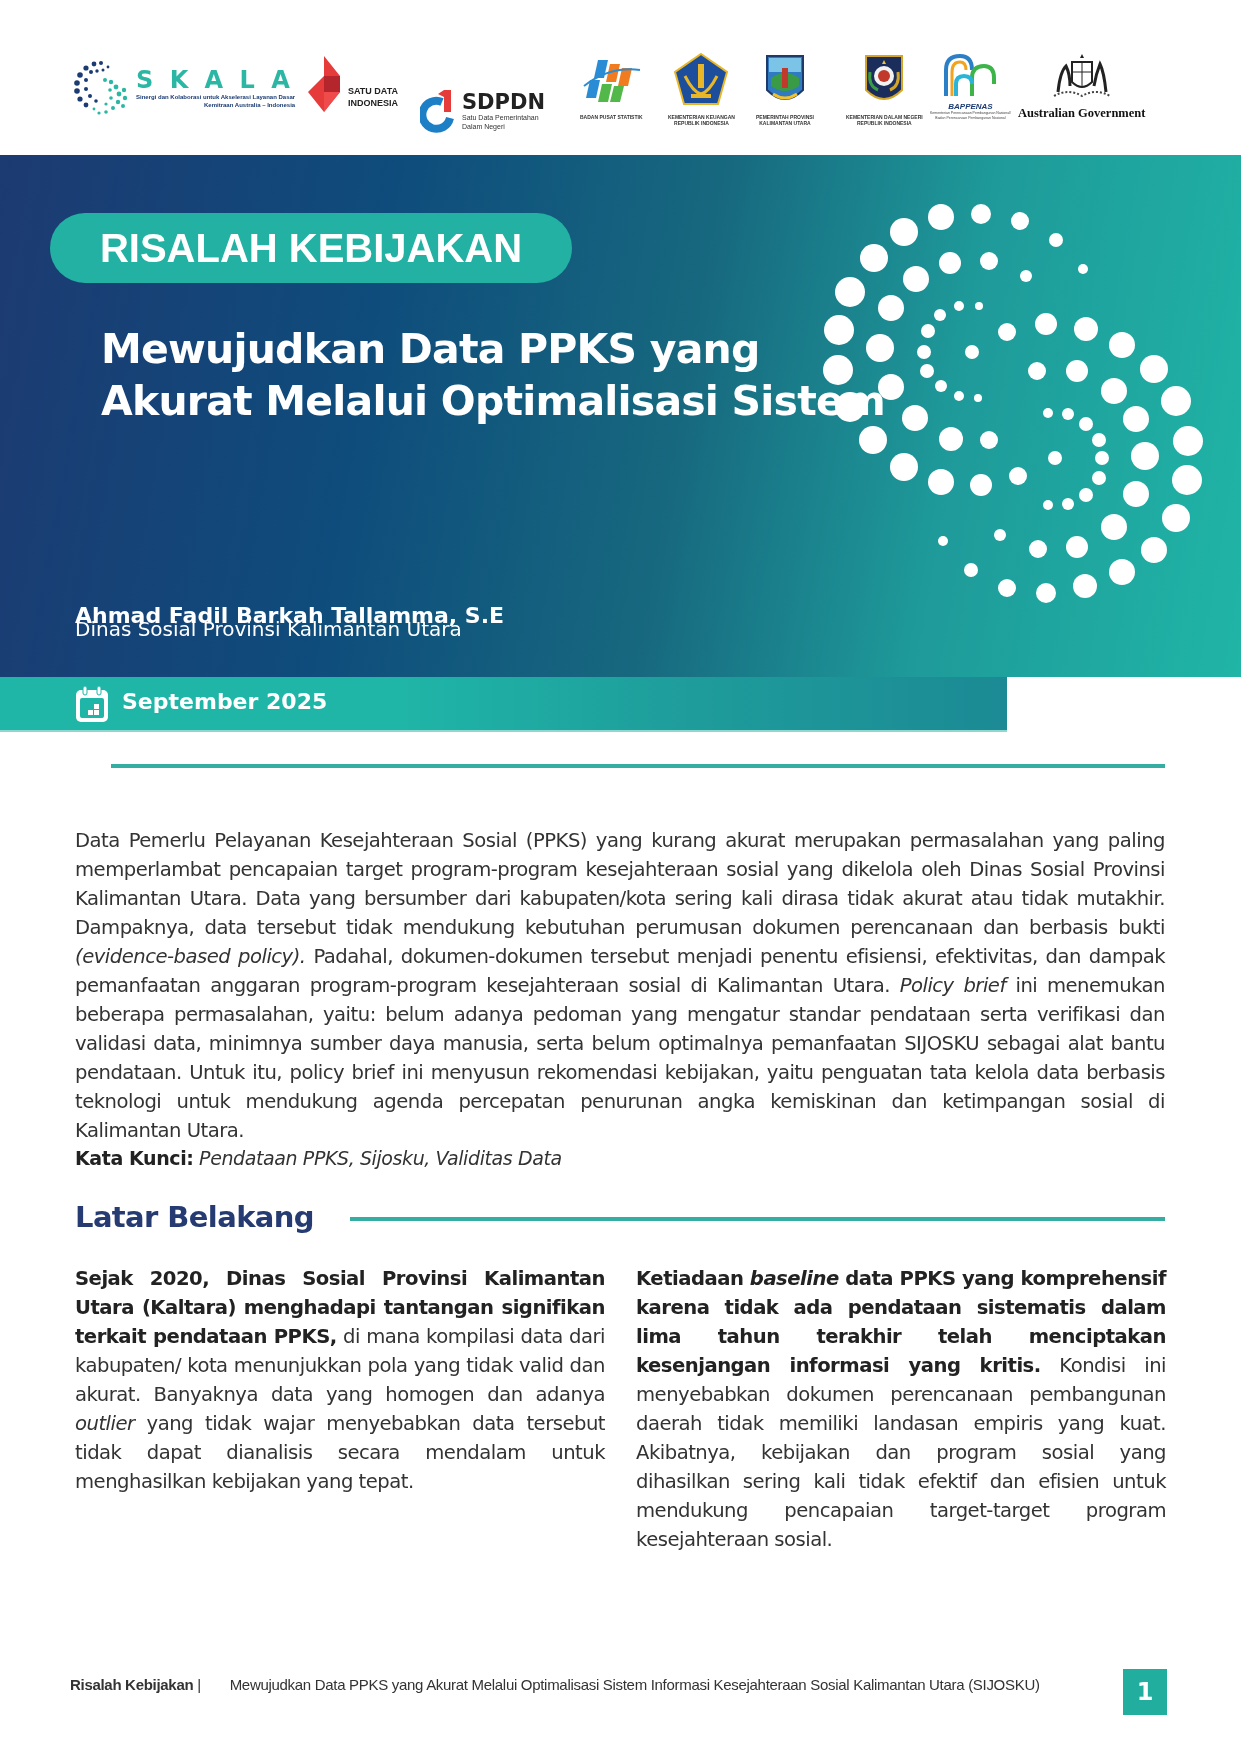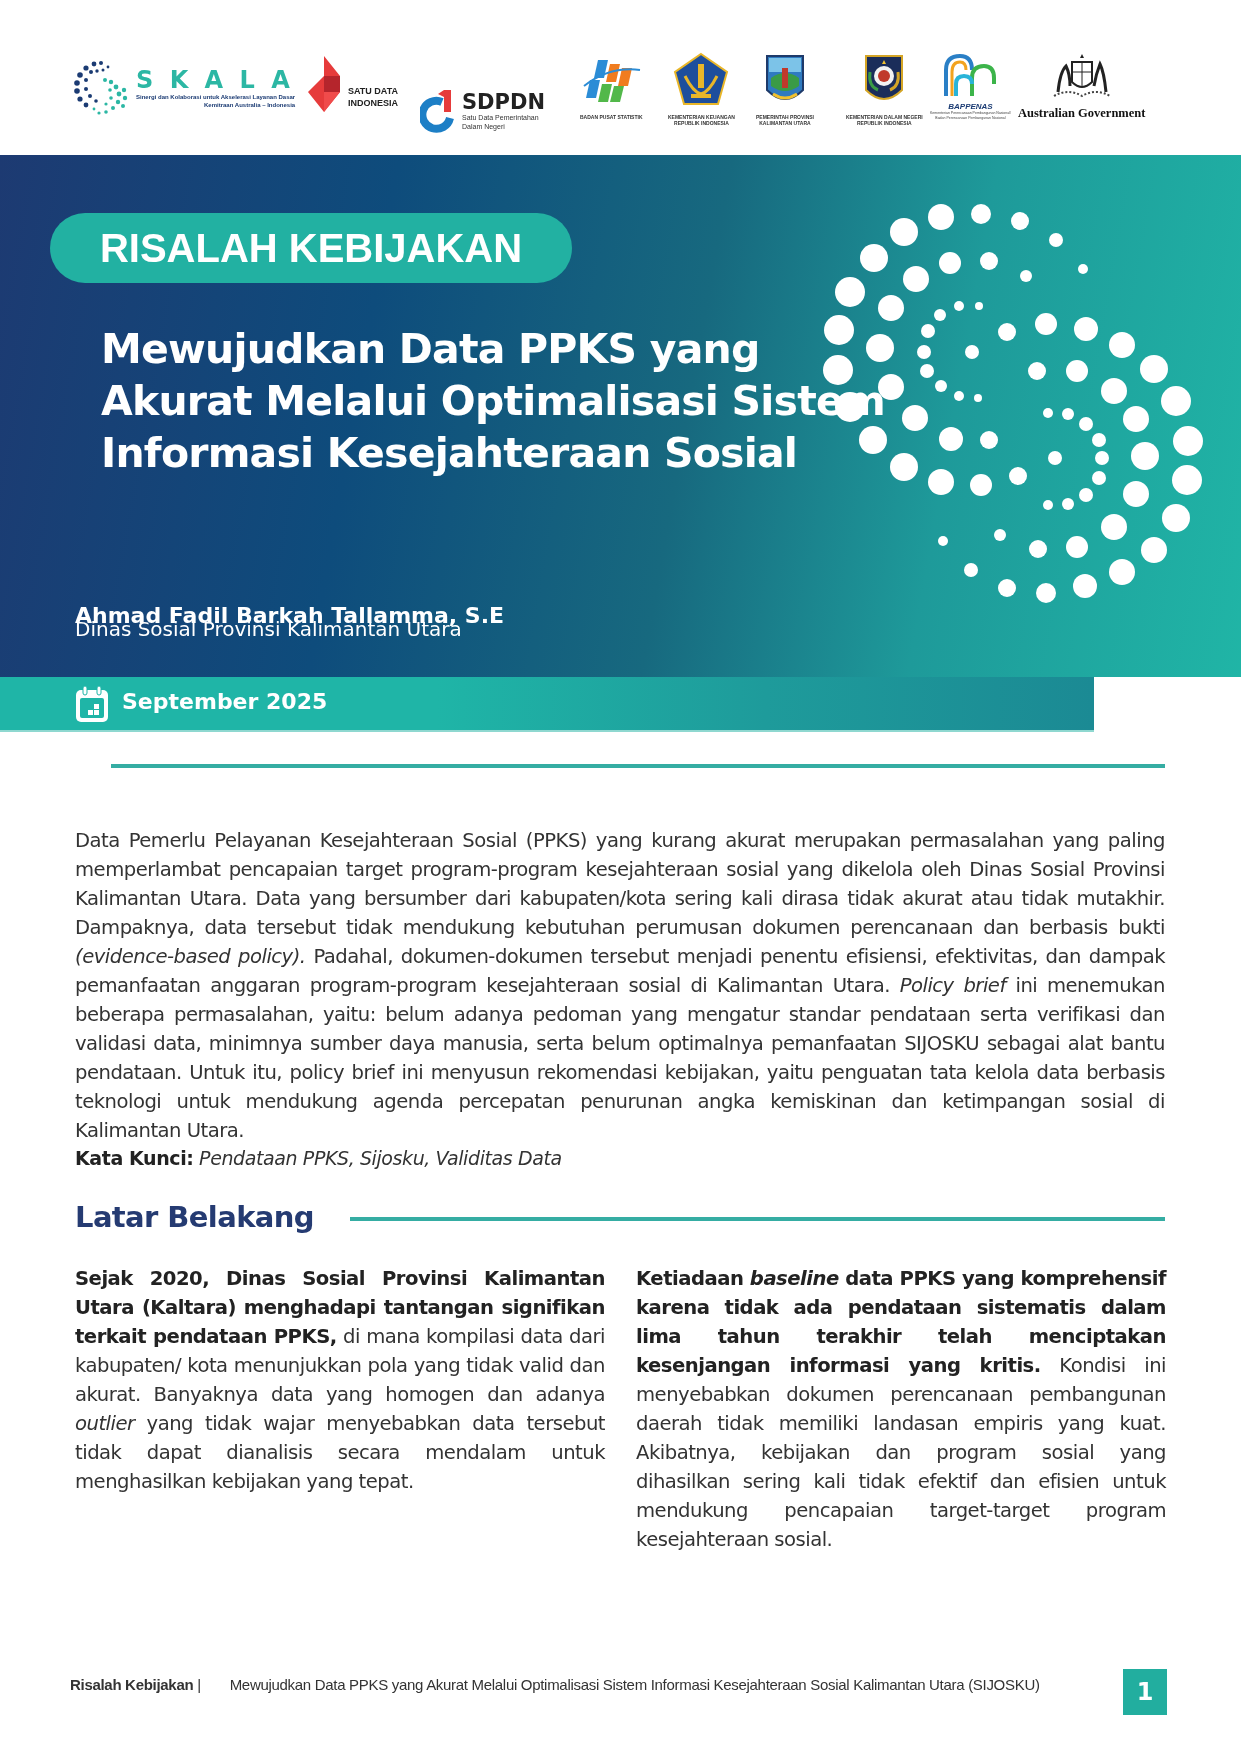--- a/index.html
+++ b/index.html
@@ -18,21 +18,21 @@
     background: #22b1a2; border-radius: 35px; display: flex; align-items: center; justify-content: center; }
   .badge span { color: #fff; font-weight: bold; font-size: 40px; letter-spacing: 0px; font-family: "Liberation Sans", sans-serif; }
   .hero-title { position: absolute; left: 75px; top: 168px; width: 740px; color: #fff; font-weight: bold;
     font-size: 41px; line-height: 52px; font-family: "DejaVu Sans", sans-serif; letter-spacing: -0.8px; margin-left: 26px; }
   .hero-title div { white-space: nowrap; }
   .author-name { position: absolute; left: 75px; top: 448px; color: #fff; font-weight: bold; font-size: 22px; font-family: "DejaVu Sans", sans-serif; }
   .author-org { position: absolute; left: 75px; top: 462px; color: #fff; font-size: 20px; font-family: "DejaVu Sans", sans-serif; }
   .dots { position: absolute; left: 800px; top: 35px; width: 441px; height: 420px; }
 
   
-  .date-bar { position: absolute; top: 677px; left: 0; width: 1094px; height: 55px;
+  .date-bar { position: absolute; top: 677px; left: 0; width: 1007px; height: 55px;
     background: linear-gradient(90deg, #1fb5a7 0%, #1fb5a7 40%, #1e9b9b 70%, #1b8a94 100%); border-bottom: 2px solid #8fd8d0; }
   .cal-icon { position: absolute; left: 75px; top: 8px; width: 34px; height: 38px; }
   .date-text { position: absolute; left: 122px; top: 12px; color: #fff; font-weight: bold; font-size: 22px; font-family: "DejaVu Sans", sans-serif; }
 
   
   .section-heading { position: absolute; left: 75px; display: flex; align-items: center; width: 1090px; }
   .section-heading h2 { color: #253b72; font-size: 29px; font-weight: bold; font-family: "DejaVu Sans", sans-serif; letter-spacing: -0.6px; white-space: nowrap; }
   .section-heading .rule { flex: 1; height: 4px; background: #35ada3; margin-left: 36px; margin-top: 4px; }
 
   .body-text { position: absolute; font-size: 19.6px; line-height: 29px; color: #333; text-align: justify; font-family: "DejaVu Sans", sans-serif; letter-spacing: -0.5px; }
@@ -196,21 +196,20 @@
   </div>
 </div>
 
 <div class="hero">
   <div class="badge">
     <span>RISALAH KEBIJAKAN</span>
   </div>
   <div class="hero-title">
     <div>Mewujudkan Data PPKS yang</div>
     <div>Akurat Melalui Optimalisasi Sistem</div>
-    <div>Informasi Kesejahteraan Sosial</div>
   </div>
   <div class="author-name">Ahmad Fadil Barkah Tallamma, S.E</div>
   <div class="author-org">Dinas Sosial Provinsi Kalimantan Utara</div>
 
   <svg class="dots" viewBox="0 0 441 420">
     <g fill="#ffffff">
 
       <circle cx="141" cy="27" r="13"></circle>
         <circle cx="181" cy="24" r="10"></circle>
         <circle cx="220" cy="31" r="9"></circle>

